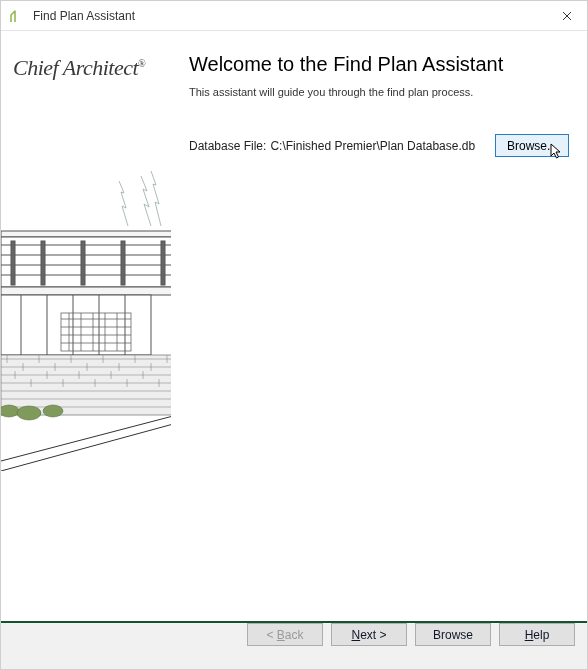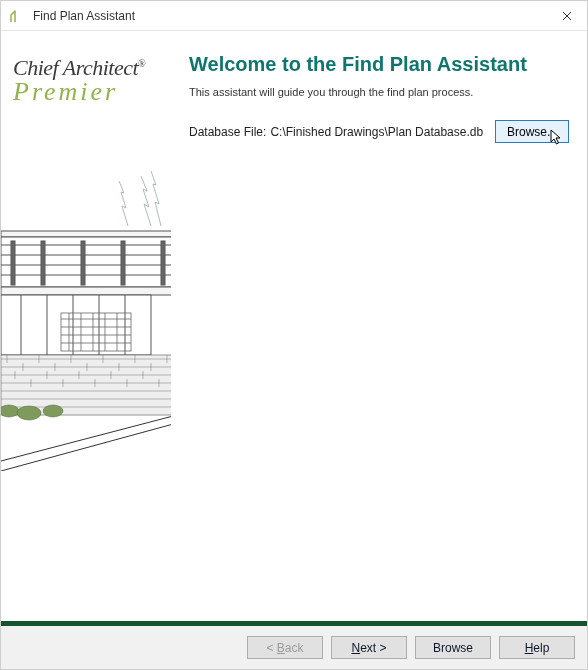--- a/index.html
+++ b/index.html
@@ -59,31 +59,31 @@
     left: 0; right: 6px; top: 140px; bottom: 0;
     overflow: hidden;
   }
 
   .main {
     flex: 1;
     padding: 22px 18px 10px 12px;
   }
   .main h1 {
     font-size: 20px;
-    font-weight: 700;
+    font-weight: 400;
     margin: 0 0 10px 0;
-    color: #0f766e;
+    color: #000000;
   }
   .main p { margin: 2px 0; font-size: 11px; color: #333; }
 
   .db-row {
     display: flex;
     align-items: center;
     gap: 4px;
-    margin-top: 22px;
+    margin-top: 36px;
     font-size: 12px;
   }
   .db-row .path { flex: 1; color: #222; white-space: nowrap; overflow: hidden; text-overflow: ellipsis; }
   .browse-btn {
     min-width: 74px;
     height: 23px;
     border: 1px solid #2a7abf;
     background: #e5f1fb;
     font-size: 12px;
     padding: 0 10px;
@@ -92,24 +92,24 @@
     display: inline-flex; align-items: center; justify-content: center;
   }
   .cursor {
     position: absolute;
     right: 4px; bottom: -8px;
     pointer-events: none;
   }
 
   .footer {
     height: 48px;
-    border-top: 5px solid #14532d;
+    border-top: 2px solid #14532d;
     background: #f1f1f1;
     display: flex;
-    align-items: center;
+    align-items: flex-start;
     justify-content: flex-end;
     gap: 8px;
     padding: 0 12px;
   }
   .footer button {
     min-width: 76px;
     height: 23px;
     background: #e1e1e1;
     border: 1px solid #adadad;
     font-size: 12px;
@@ -136,21 +136,20 @@
   <div class="close">
     <svg width="10" height="10" viewBox="0 0 10 10">
         <path d="M1 1 L9 9 M9 1 L1 9" stroke="#333" stroke-width="1"></path>
       </svg>
   </div>
 </div>
 
 <div class="content">
   <div class="sidebar">
     <div class="brand-line1"><span>Chief Architect</span><span class="reg">®</span></div>
-    <div class="brand-line2">Premier</div>
     <div class="sidebar-art">
       <svg viewBox="0 0 176 300" width="176" height="300">
         <g stroke="#6b6b6b" stroke-width="0.8" fill="none">
           <path d="M140 5 l6 15 l-4 -2 l6 18 l-5 -3 l7 22 M150 0 l5 14 l-3 -1 l6 20 l-4 -2 l6 24" stroke="#9aa"></path>
           <path d="M118 10 l5 12 l-3 -1 l5 16 l-4 -2 l6 20" stroke="#9aa"></path>
         </g>
         <g stroke="#555" stroke-width="1" fill="#f5f5f5">
           <rect x="0" y="60" width="176" height="6"></rect>
           <rect x="0" y="66" width="176" height="50" fill="#fff"></rect>
           <line x1="0" y1="74" x2="176" y2="74"></line>
@@ -195,21 +194,21 @@
       </svg>
     </div>
   </div>
 
   <div class="main">
     <h1>Welcome to the Find Plan Assistant</h1>
     <p>This assistant will guide you through the find plan process.</p>
 
     <div class="db-row">
       <span>Database File:</span>
-      <span class="path">C:\Finished Drawings\Plan Database.db</span>
+      <span class="path">C:\Finished Premier\Plan Database.db</span>
       <button type="button" class="browse-btn">
         <span>Browse...</span>
         <span class="cursor">
           <svg width="14" height="18" viewBox="0 0 14 18">
             <path d="M1 1 L1 13 L4 10 L6.5 15 L8.5 14 L6 9 L10 9 Z" fill="#fff" stroke="#000" stroke-width="1"></path>
           </svg>
         </span>
       </button>
     </div>
   </div>

